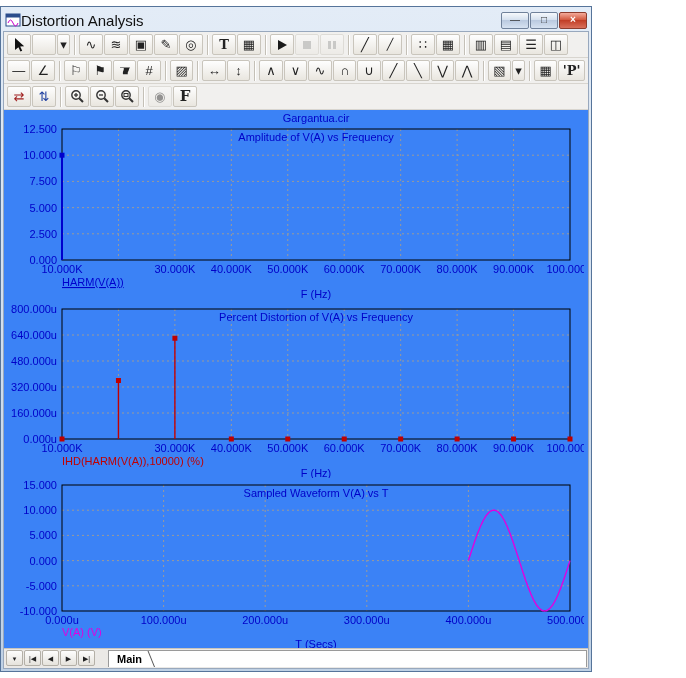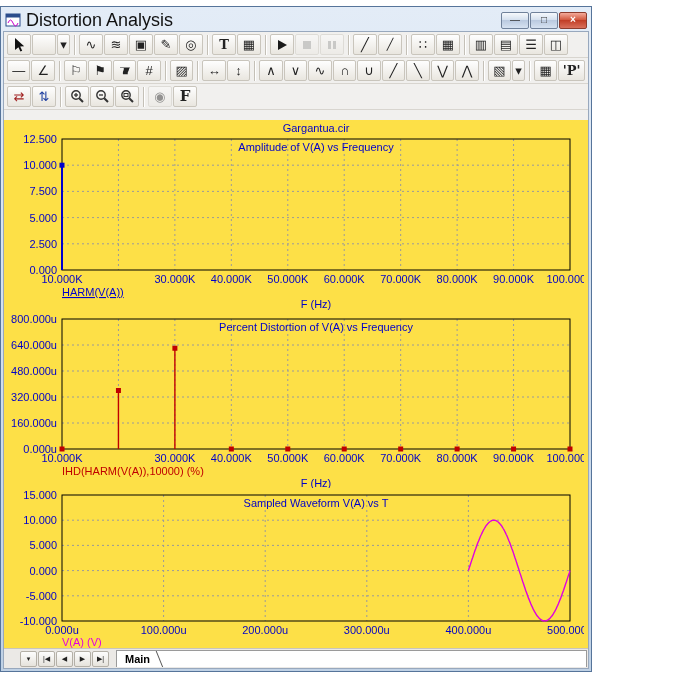--- a/index.html
+++ b/index.html
@@ -3,21 +3,21 @@
 <meta charset="utf-8">
 <style>
   html,body{margin:0;padding:0;background:#fff;font-family:"Liberation Sans",sans-serif;}
   .stage{position:relative;width:686px;height:678px;background:#fff;overflow:hidden;}
 
   
   .window{position:absolute;left:0px;top:6px;width:592px;height:666px;box-sizing:border-box;
           border:1px solid #56749a;background:linear-gradient(#e3ecf7,#bfd1e5);padding:2px;}
   .titlebar{height:22px;display:flex;align-items:center;padding:0 2px;}
   .app-icon{width:16px;height:16px;display:inline-block;}
-  .title{font-size:18px;color:#111;margin-left:5px;}
+  .title{font-size:15px;color:#111;}
   .win-buttons{margin-left:auto;display:flex;gap:1px;align-items:flex-start;}
   .win-btn{width:28px;height:17px;box-sizing:border-box;border:1px solid #70829b;border-radius:2px;
            background:linear-gradient(#f6f9fc,#d3dfee 48%,#b9c9df 48%,#d6e2f1);
            font-size:10px;line-height:14px;text-align:center;color:#333;padding:0;cursor:default;}
   .win-btn.close{background:linear-gradient(#f2a898,#d9repeat 0) ;background:linear-gradient(#f4ab9b,#d25940 45%,#bf3a22 45%,#d9705c);
            color:#fff;border-color:#8c3c2e;font-weight:bold;}
 
   .app-body{height:638px;box-sizing:border-box;background:#f1f0ee;border:1px solid #98a8bd;
             display:flex;flex-direction:column;overflow:hidden;}
 
@@ -27,29 +27,29 @@
   .tb-btn{width:24px;height:21px;box-sizing:border-box;display:flex;align-items:center;justify-content:center;
           border:1px solid #c9c5bc;border-radius:2px;background:linear-gradient(#fefefe,#e9e6df);
           font-size:13px;color:#222;padding:0;cursor:default;}
   .tb-btn.narrow{width:13px;}
   .tb-btn.wide{width:27px;}
   .tb-btn.disabled{opacity:.45;}
   .tb-btn span{display:inline-block;line-height:1;}
   .tb-sep{width:1px;height:20px;background:#c4c0b7;box-shadow:1px 0 0 #fff;margin:0 3px;flex:0 0 auto;}
 
   
-  .charts{height:540px;background:#fde047;overflow:hidden;margin-top:10px;}
+  .charts{height:540px;background:#3b82f6;overflow:hidden;}
   .charts svg{display:block;}
   .grid{stroke:#9a9a9a;stroke-dasharray:2 3;stroke-width:1;}
   .frame{fill:none;stroke:#000;stroke-width:1;}
   .ctext{font-size:11px;font-family:"Liberation Sans",sans-serif;}
 
   
   .bottombar{height:20px;box-sizing:border-box;background:#ebe9e6;border-top:1px solid #c9c5bc;
-             display:flex;align-items:center;padding:1px 1px 1px 16px;gap:7px;}
+             display:flex;align-items:flex-start;padding:1px 1px 1px 2px;gap:13px;}
   .bb-btn{width:17px;height:16px;box-sizing:border-box;border:1px solid #b4b0a7;border-radius:2px;
           background:linear-gradient(#fdfdfd,#e6e3dc);font-size:7px;line-height:13px;text-align:center;
           color:#222;padding:0;cursor:default;}
   .tabstrip{flex:1;align-self:stretch;background:#fff;border:1px solid #9a9a9a;border-bottom:none;
             display:flex;align-items:stretch;overflow:hidden;}
   .tab-label{font-size:11px;font-weight:bold;color:#000;padding:2px 2px 0 8px;}
   .tab-slant{width:1px;background:#555;transform:skewX(22deg);transform-origin:bottom;margin-left:10px;}
 </style>
 </head>
 <body>

